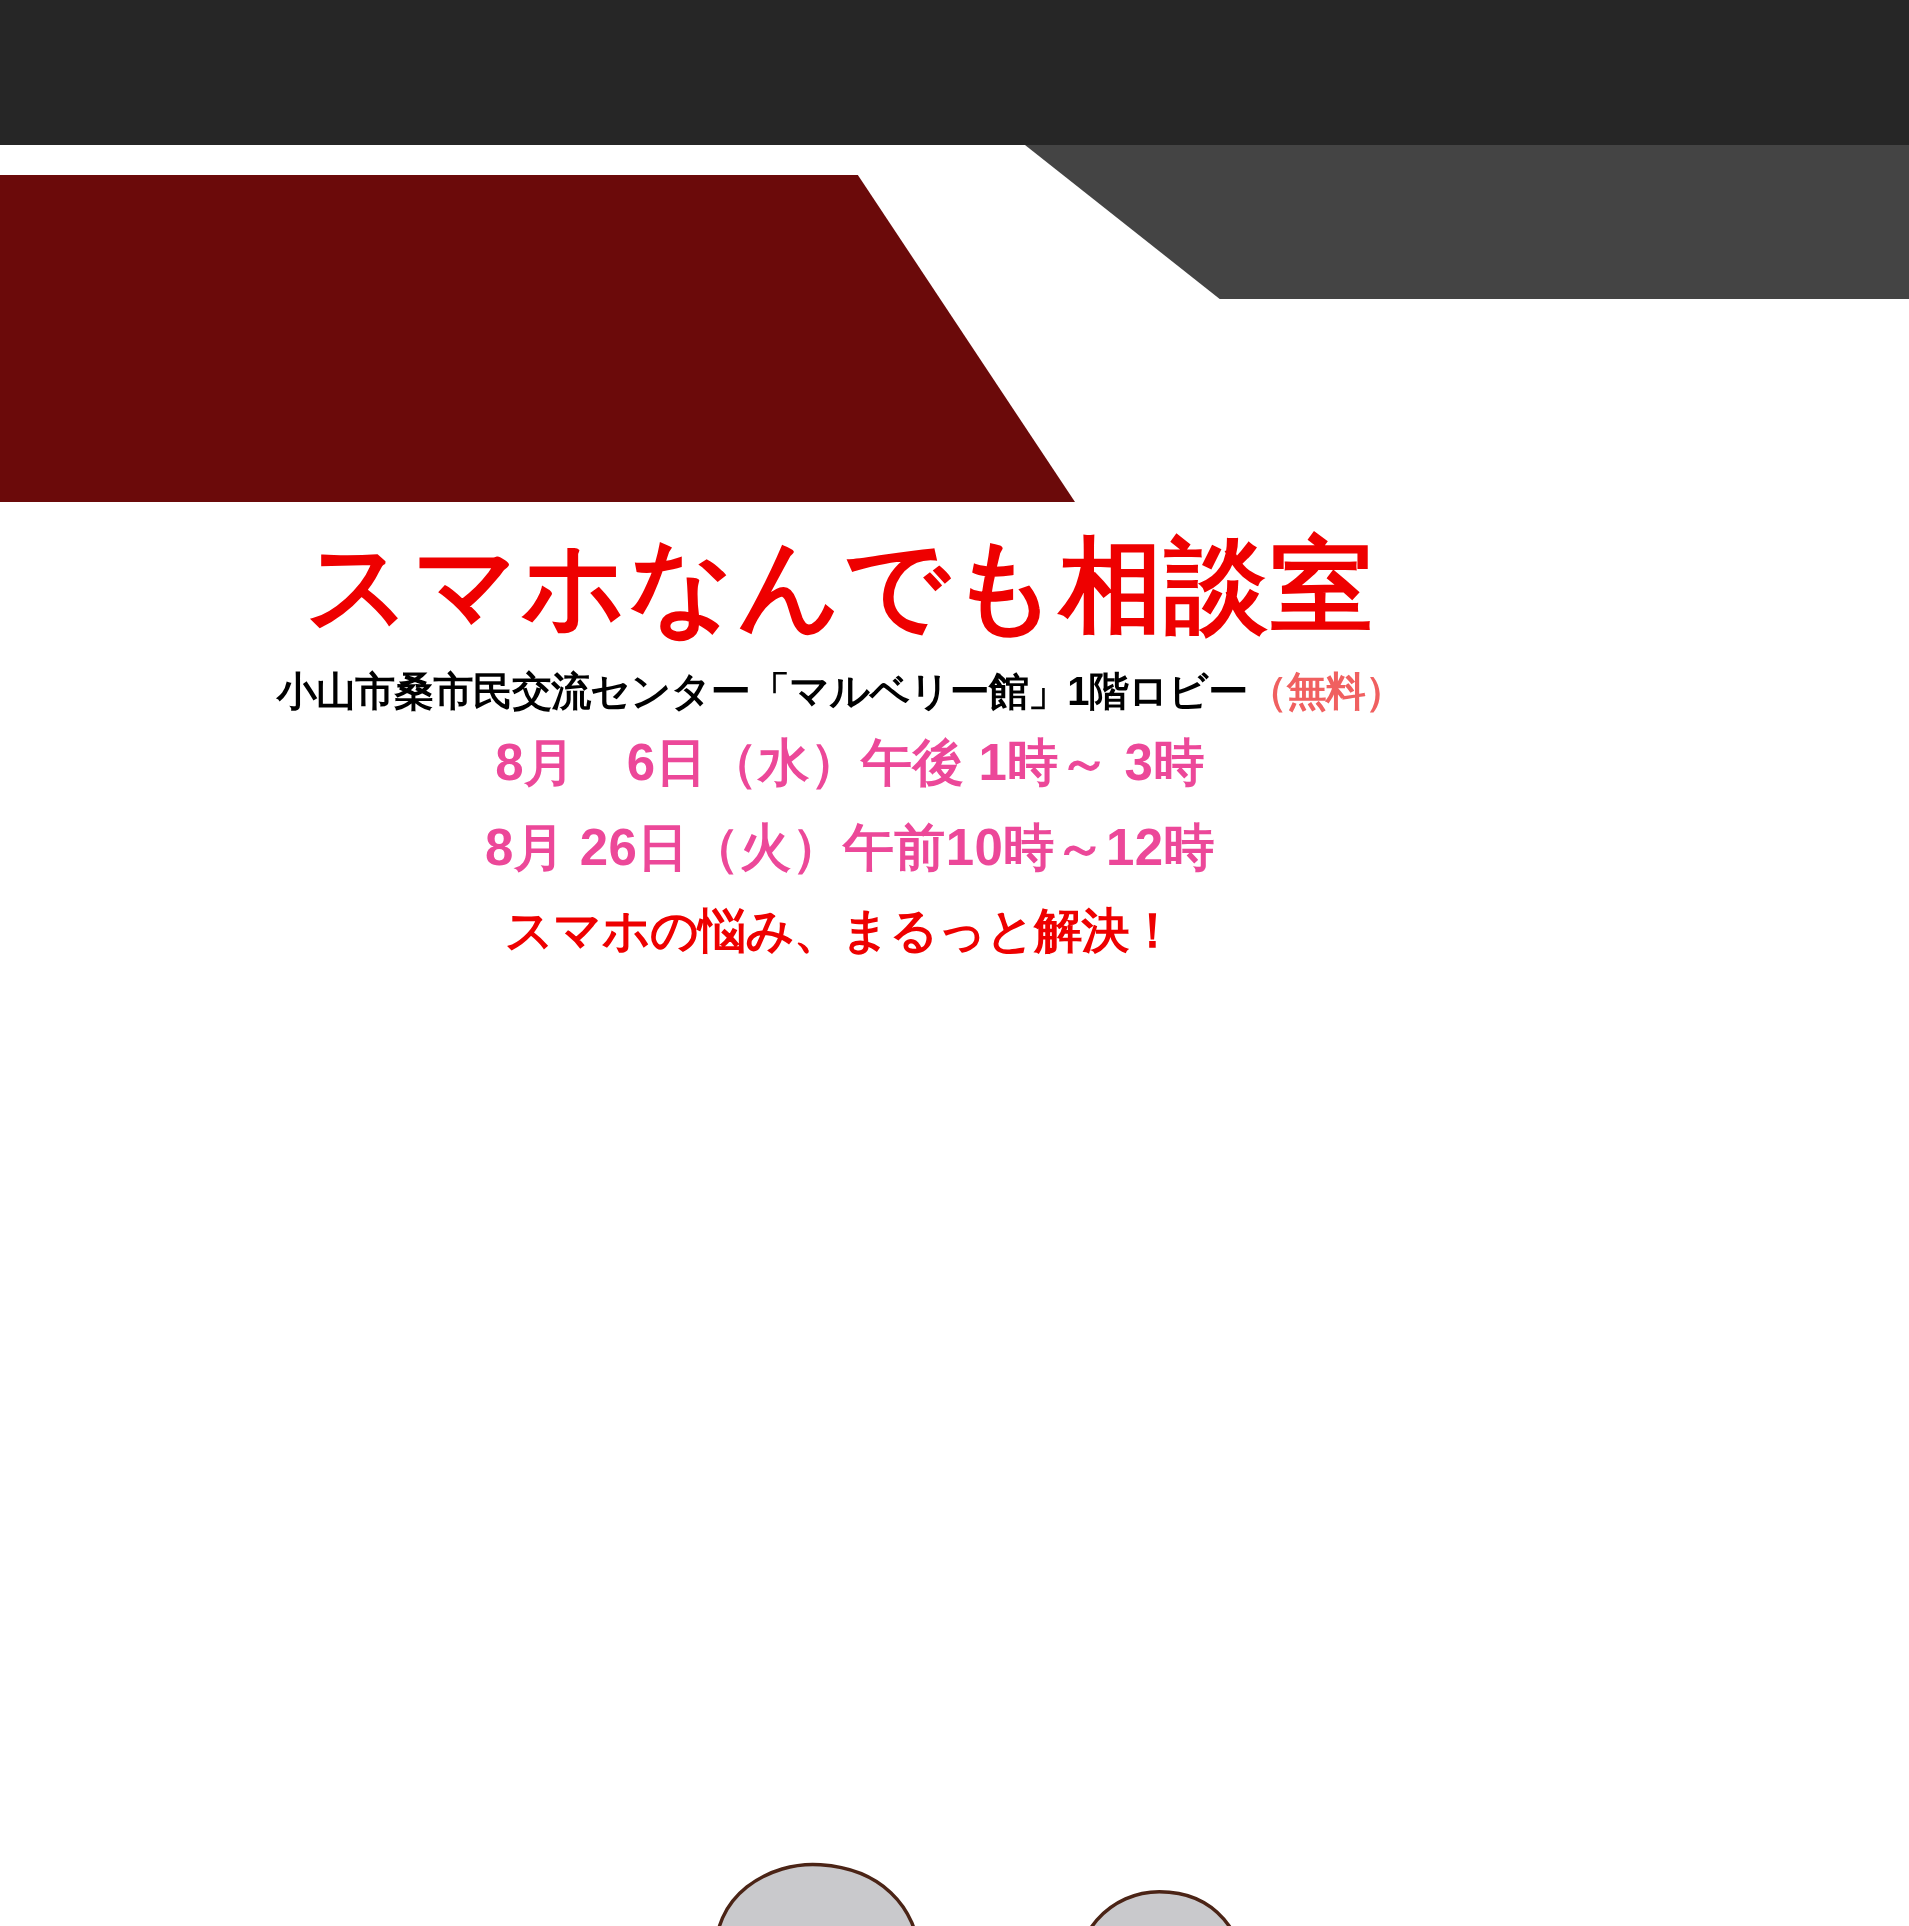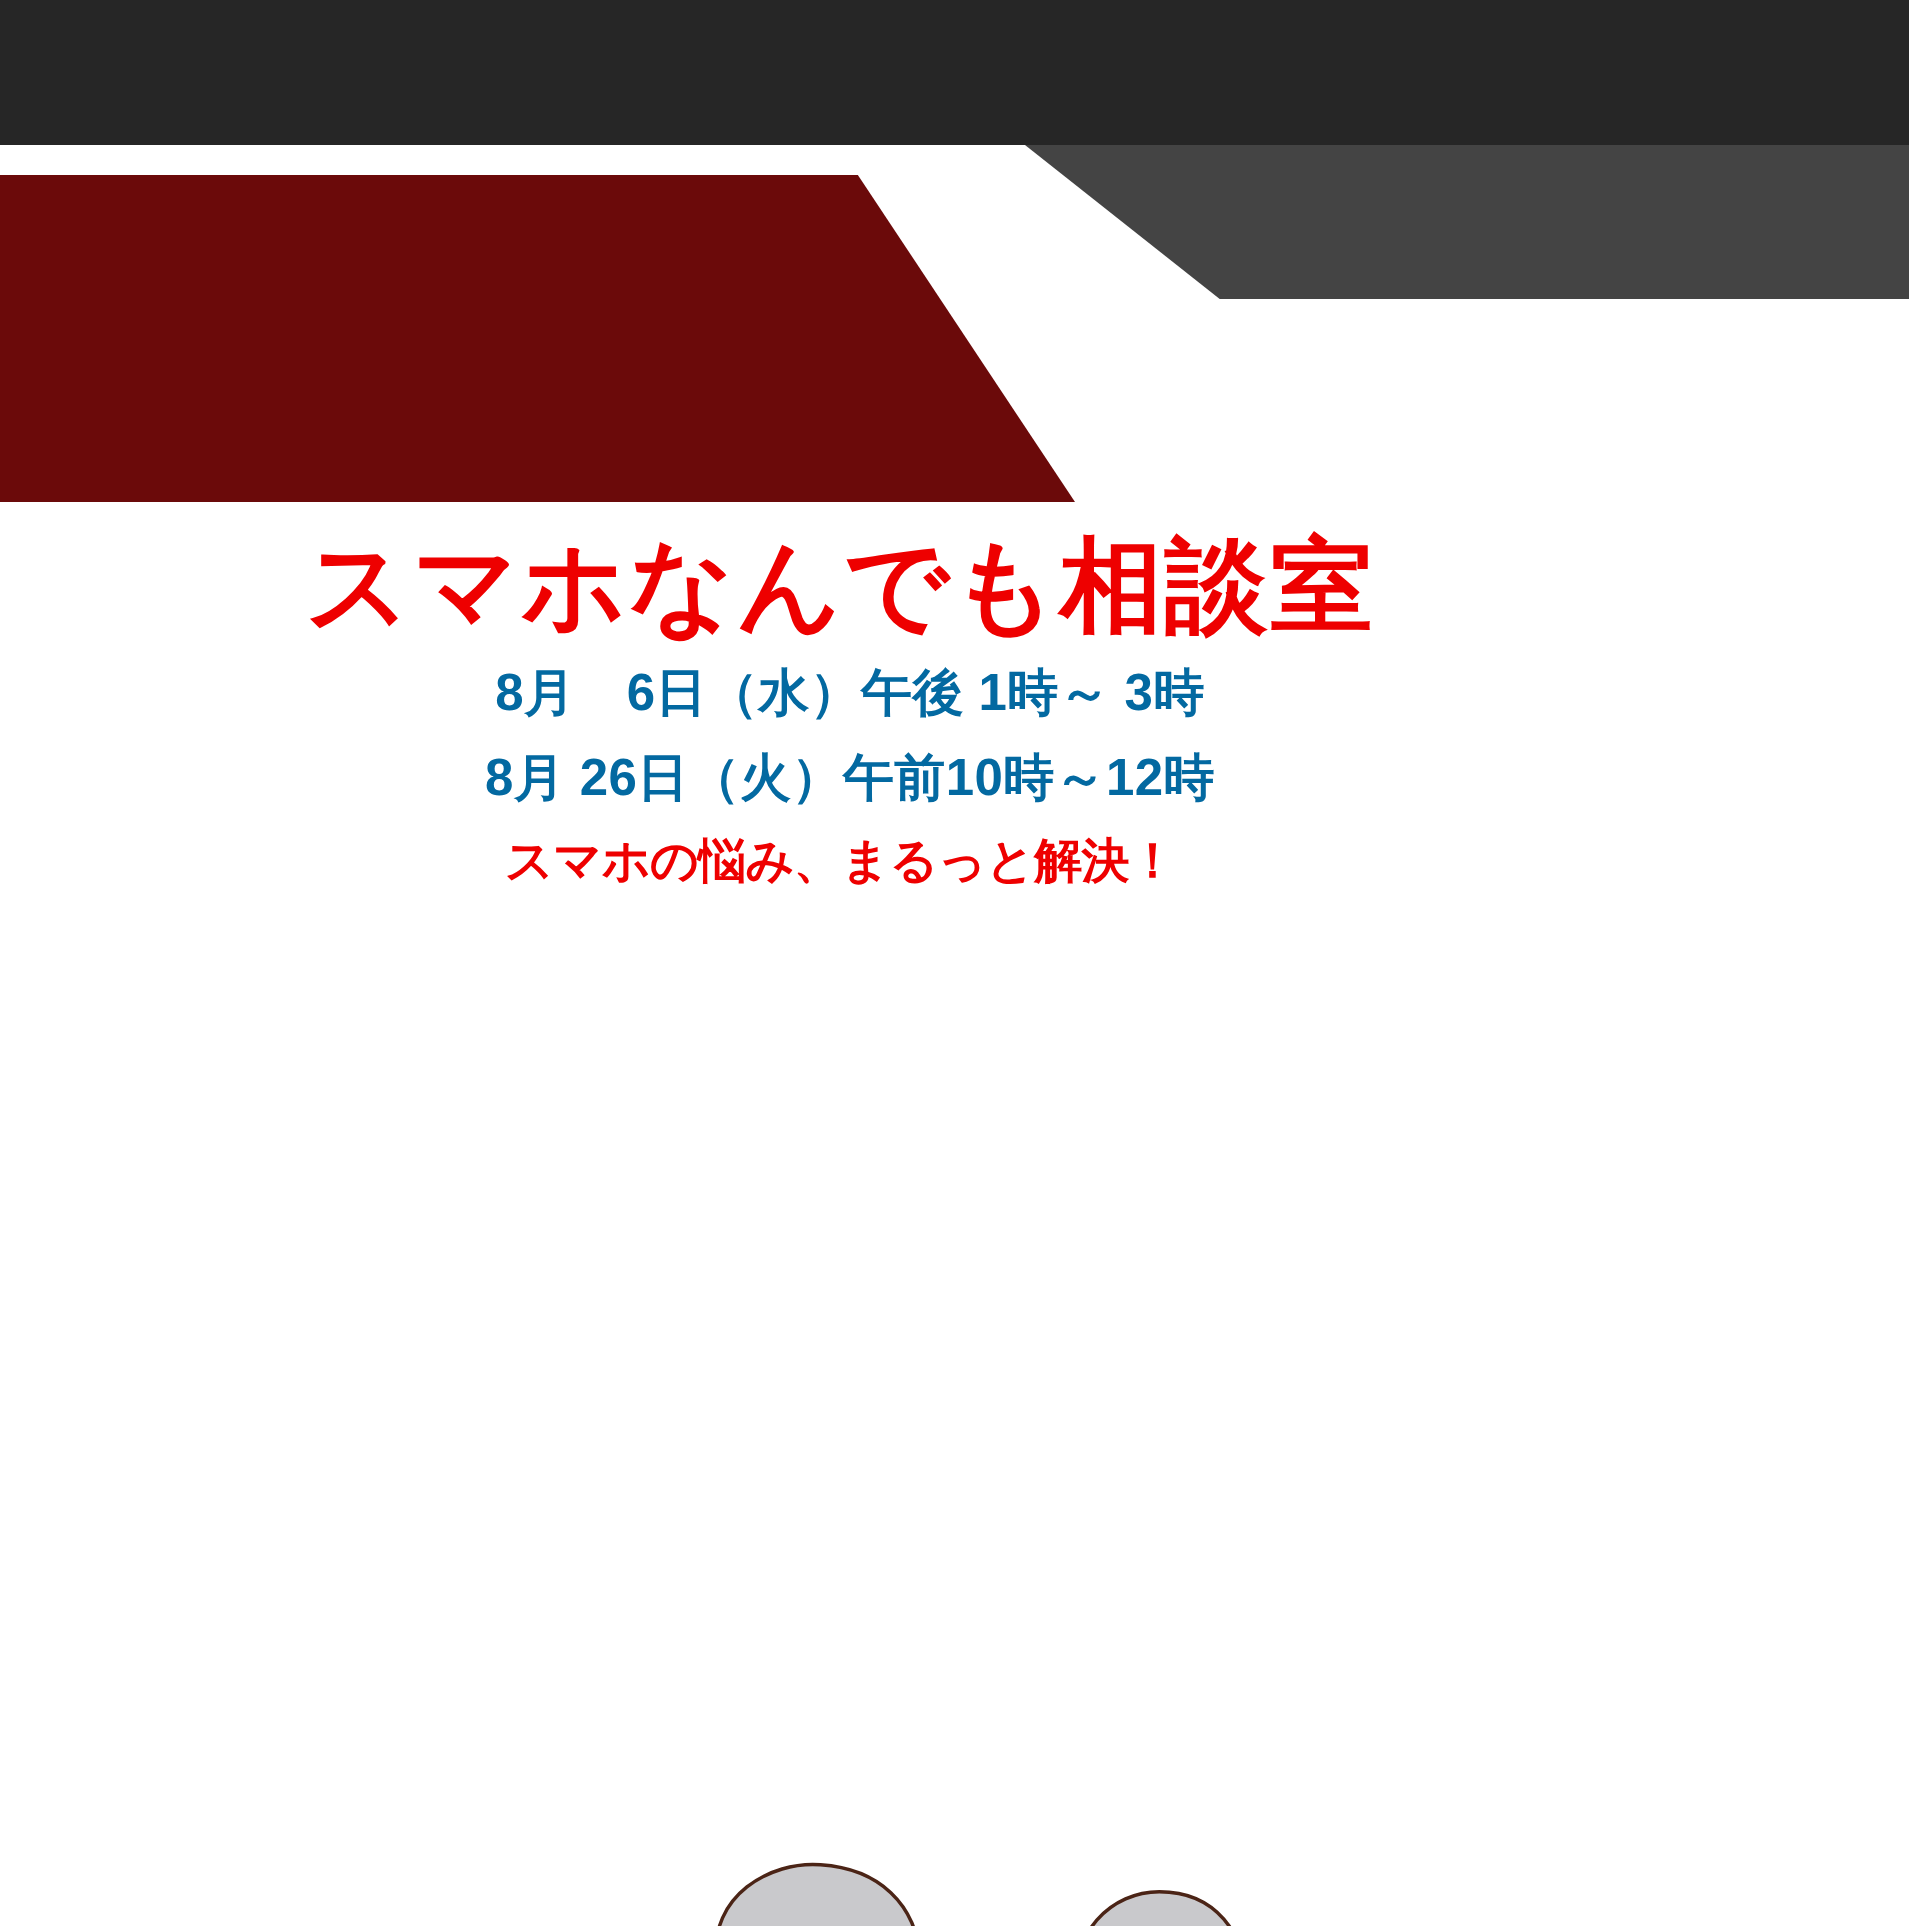--- a/index.html
+++ b/index.html
@@ -82,21 +82,21 @@
     color: #F06060;
     font-weight: 700;
   }
 
   .dates {
     margin: 0 0 10px 0;
   }
   .date-line {
     font-size: 51px;
     font-weight: 700;
-    color: #0369a1;
+    color: #ec4899;
     letter-spacing: 0.4px;
     line-height: 1.0;
     margin: 8px 0 34px 0;
     white-space: nowrap;
     font-variant-numeric: tabular-nums;
     padding-left: 19px;
   }
 
   .messages {
     margin: 0;
@@ -132,20 +132,21 @@
 <div id="poster">
 
   <div class="deco top-black-bar"></div>
   <div class="deco top-gray-para"></div>
   <div class="deco top-red-para"></div>
 
   <div id="content">
 
     <h1 class="title">スマホなんでも相談室</h1>
 
+    <p class="subtitle-line"><span>小山市桑市民交流センター「マルベリー館」1階ロビー</span><span class="subtitle-free">（無料）</span></p>
 
     <div class="dates">
       <p class="date-line">8月　6日（水）午後  1時～ 3時</p>
       <p class="date-line">8月 26日（火）午前10時～12時</p>
     </div>
 
     <div class="messages">
       <p class="message-line">スマホの悩み、まるっと解決！</p>
     </div>
 

